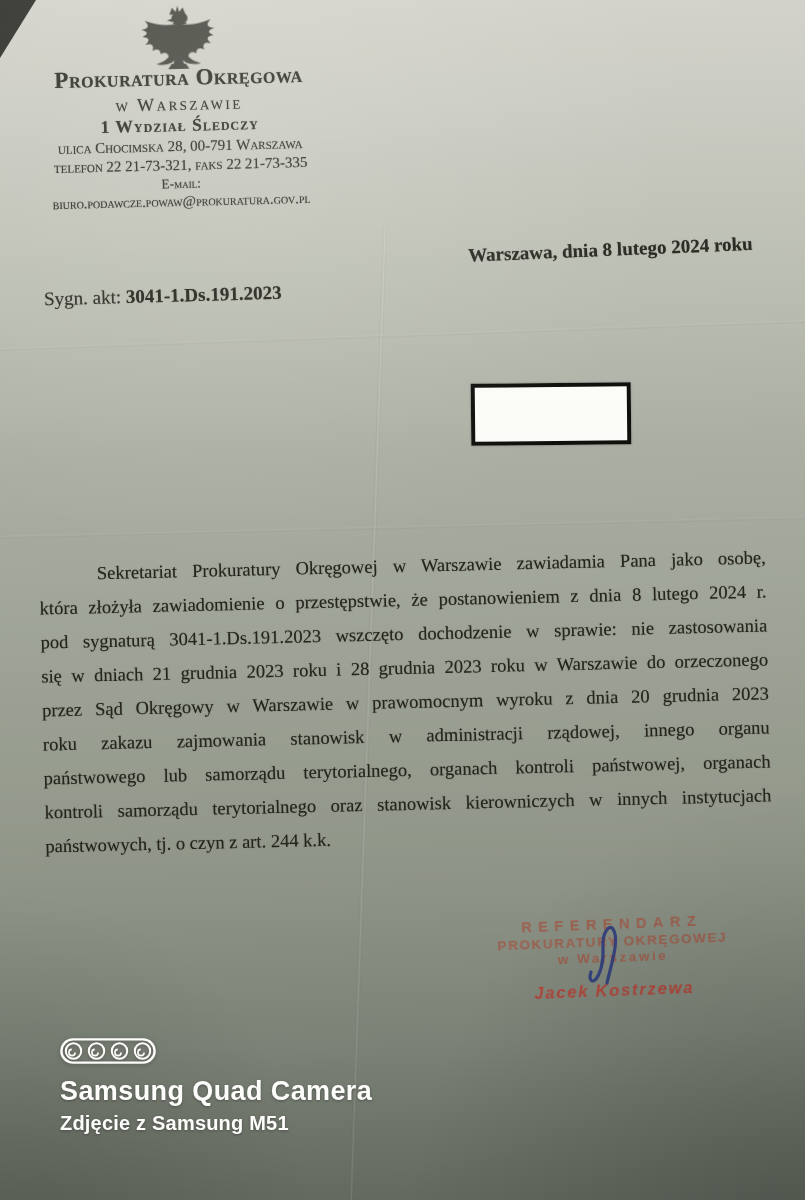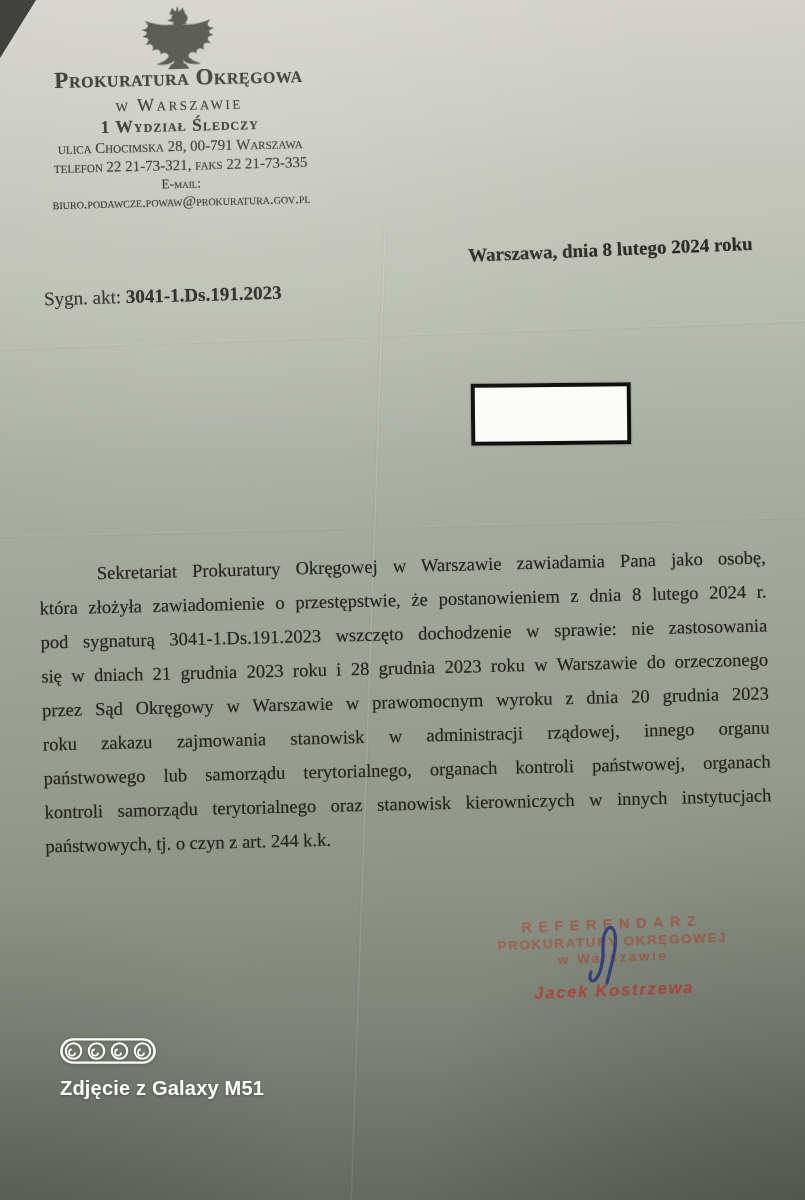--- a/index.html
+++ b/index.html
@@ -185,16 +185,17 @@
         <circle cx="13.5" cy="13" r="7.7" stroke-width="2"></circle>
         <circle cx="36.5" cy="13" r="7.7" stroke-width="2"></circle>
         <circle cx="59.5" cy="13" r="7.7" stroke-width="2"></circle>
         <circle cx="82.5" cy="13" r="7.7" stroke-width="2"></circle>
         <circle cx="12" cy="14.5" r="3.1" stroke-width="1.6" stroke-dasharray="14 6"></circle>
         <circle cx="35" cy="14.5" r="3.1" stroke-width="1.6" stroke-dasharray="14 6"></circle>
         <circle cx="58" cy="14.5" r="3.1" stroke-width="1.6" stroke-dasharray="14 6"></circle>
         <circle cx="81" cy="14.5" r="3.1" stroke-width="1.6" stroke-dasharray="14 6"></circle>
       </g>
     </svg>
-    <div class="wm-subtitle">Zdjęcie z Galaxy M51</div>
+    <div class="wm-title">Samsung Quad Camera</div>
+    <div class="wm-subtitle">Zdjęcie z Samsung M51</div>
   </footer>
 
 </div>
 
 </body></html>

